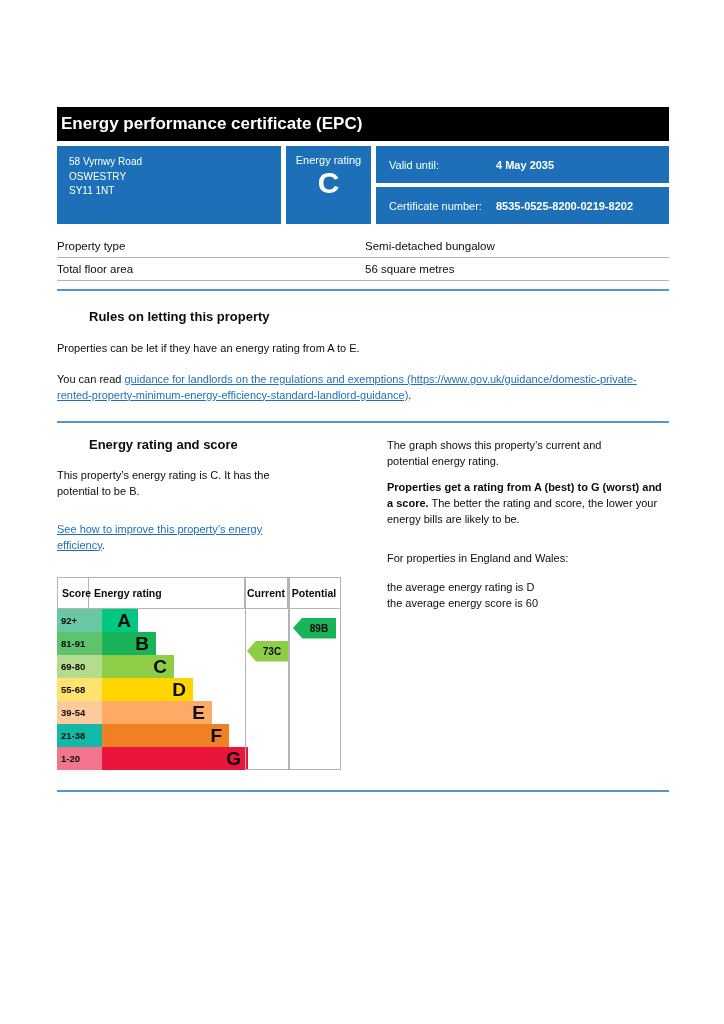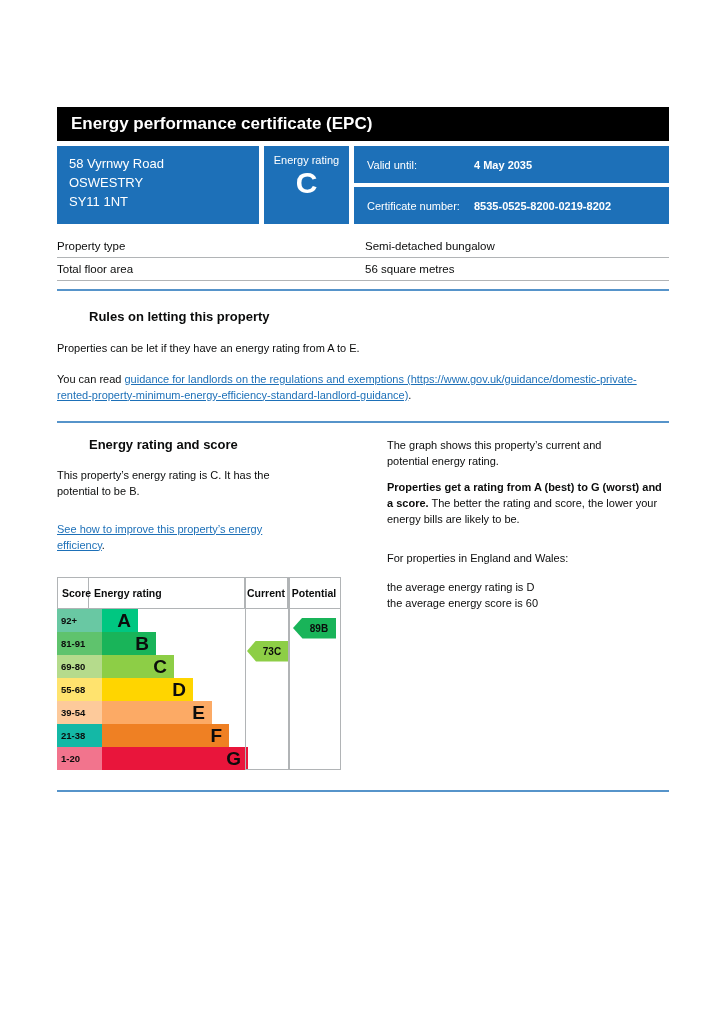--- a/index.html
+++ b/index.html
@@ -12,28 +12,28 @@
     font-family: "Liberation Sans", sans-serif;
     color: #0b0c0c;
     overflow: hidden;
   }
   .content { position: absolute; left: 57px; top: 107px; width: 612px; }
 
   
   .epc-header {
     background: #000000; color: #ffffff;
     height: 34px; display: flex; align-items: center;
-    padding: 0 14px; font-size: 17px; font-weight: bold;
+    padding: 0 4px; font-size: 17px; font-weight: bold;
   }
 
   
   .banner { display: flex; gap: 5px; margin-top: 5px; height: 78px; }
   .banner-address {
-    width: 202px; background: #1d70b8; color: #ffffff;
-    font-size: 13px; line-height: 1.45; padding: 9px 12px;
+    width: 224px; background: #1d70b8; color: #ffffff;
+    font-size: 10px; line-height: 1.45; padding: 9px 12px;
   }
   .banner-rating {
     width: 85px; background: #1d70b8; color: #ffffff;
     text-align: center; padding-top: 8px;
   }
   .banner-rating .lbl { font-size: 11px; }
   .banner-rating .big { font-size: 30px; font-weight: bold; line-height: 1.15; }
   .banner-meta { flex: 1; display: flex; flex-direction: column; gap: 4px; }
   .banner-meta .row {
     flex: 1; background: #1d70b8; color: #ffffff;

